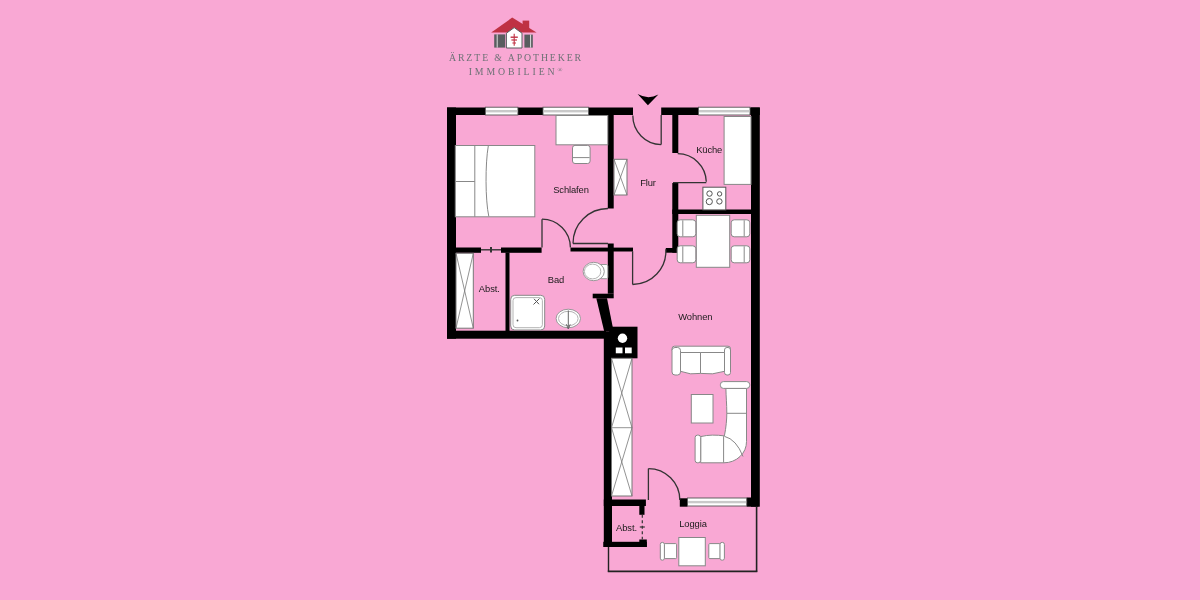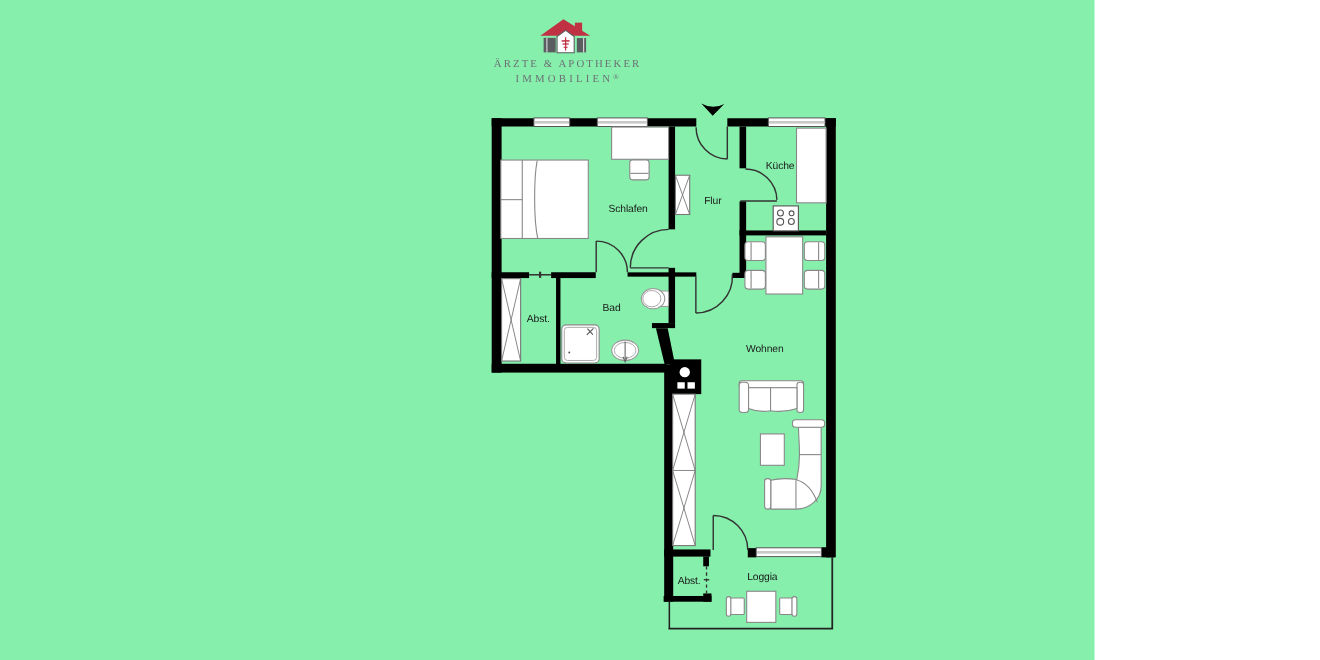--- a/index.html
+++ b/index.html
@@ -1,16 +1,16 @@
 <!DOCTYPE html>
 <html><head>
 <meta charset="utf-8">
 <style>
   html,body{margin:0;padding:0;background:#fff;}
-  .page{width:995px;height:600px;position:relative;background:#86efac;overflow:hidden;}
+  .page{width:1200px;height:600px;position:relative;background:#f9a8d4;overflow:hidden;}
   svg{position:absolute;top:0;left:0;}
   text{font-family:"Liberation Sans",sans-serif;fill:#1a1a1a;}
   .logo-text{font-family:"Liberation Serif",serif;fill:#6d7175;}
 </style>
 </head>
 <body>
 <div class="page">
 <svg width="1200" height="600" viewBox="0 0 1200 600">
 
 <g>

